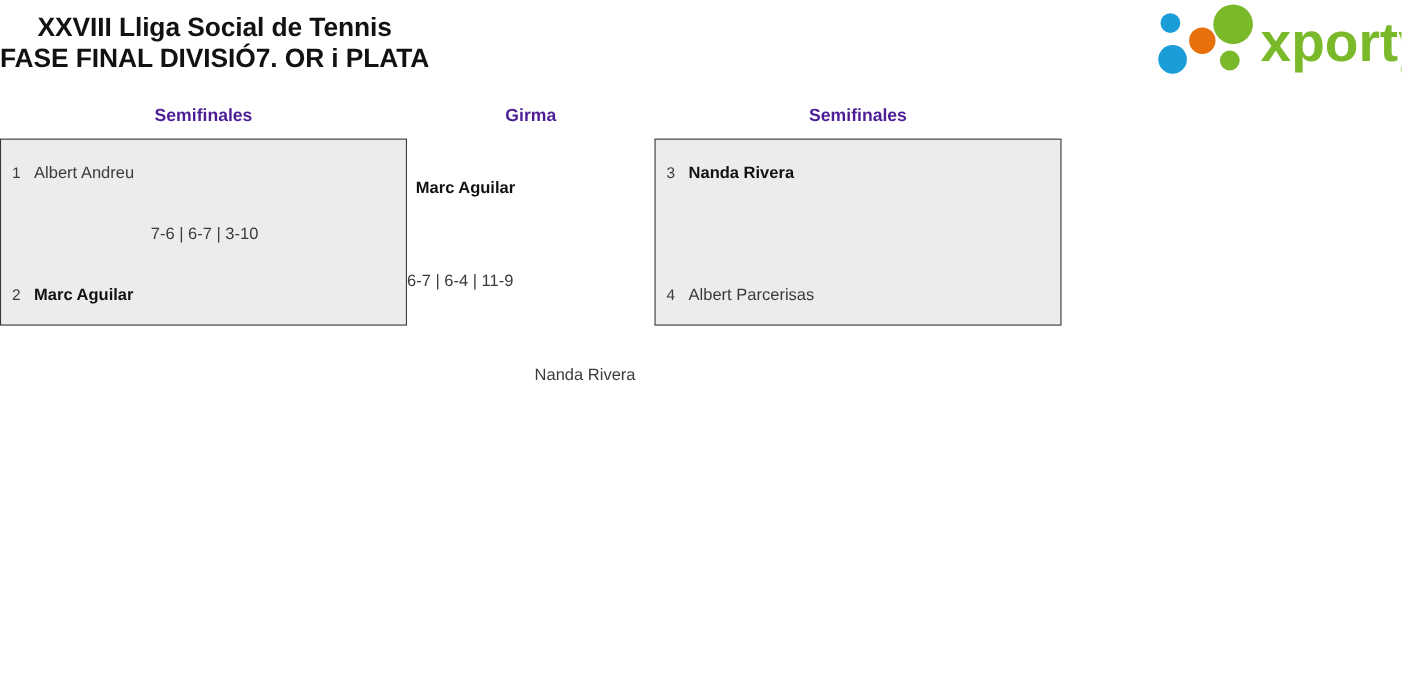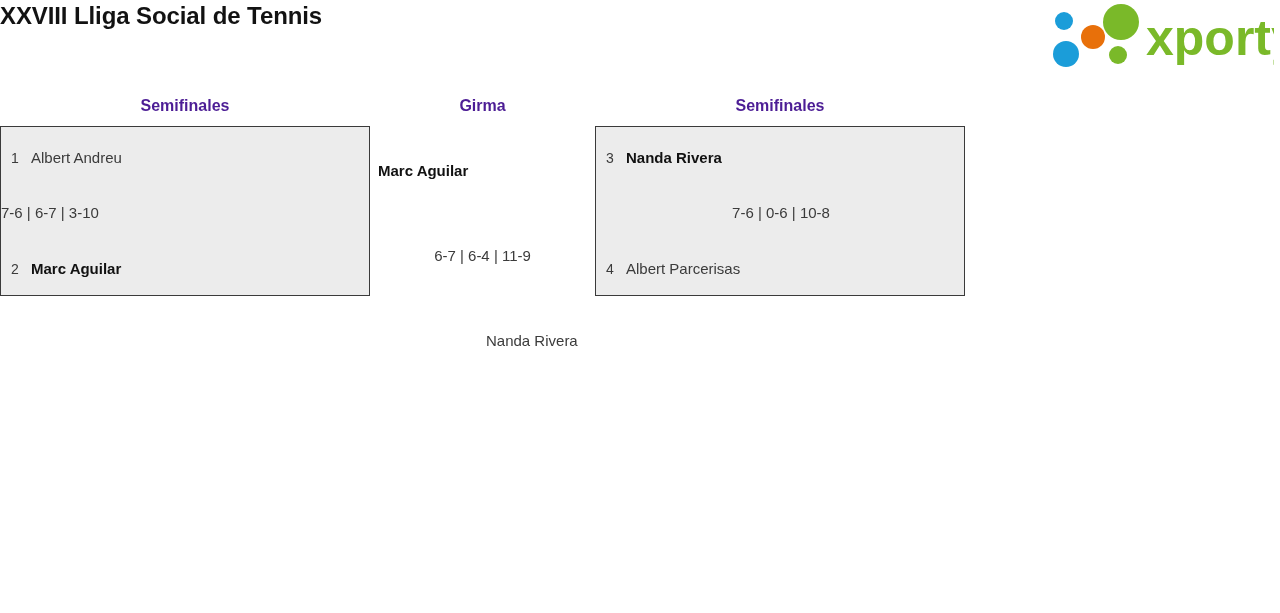--- a/index.html
+++ b/index.html
@@ -21,21 +21,21 @@
   
   .page-header {
     position: absolute;
     left: 0; top: 0;
     width: 1280px;
     height: 88px;
   }
   .title-block {
     position: absolute;
     left: 0;
-    top: 2px;
+    top: 12px;
     line-height: 1.18;
     text-align: center;
   }
   .title-line {
     font-size: 24px;
     font-weight: 700;
     letter-spacing: -0.1px;
     color: #121212;
     white-space: nowrap;
     display: block;
@@ -102,21 +102,21 @@
     font-weight: 700;
     color: #111111;
   }
 
   .match-score {
     position: absolute;
     font-size: 15px;
     color: #3b3b3b;
     white-space: nowrap;
   }
-  #score-sf1 { left: 0px; top: 77px; width: 370px; }
+  #score-sf1 { left: 0px; top: 77px; width: 370px; text-align: center; }
   #score-sf2 { left: 0px; top: 77px; width: 370px; text-align: center; }
 
   
   .final-col {
     position: absolute;
     left: 370px;
     top: 126px;
     width: 225px;
     height: 250px;
   }
@@ -135,33 +135,33 @@
     left: 116px;
     top: 206px;
     font-weight: 400;
     color: #3b3b3b;
   }
   #score-final {
     position: absolute;
     left: 0px;
     top: 121px;
     width: 225px;
-    text-align: center;
     font-size: 15px;
     color: #3b3b3b;
     white-space: nowrap;
   }
 </style>
 </head>
 <body>
 
 <div class="page-header">
 
   <div class="title-block">
     <span class="title-line line1">XXVIII Lliga Social de Tennis</span>
+    <span class="title-line line2">FASE FINAL DIVISIÓ7. OR i PLATA</span>
   </div>
 
   <div class="logo">
     <svg width="232" height="70" viewBox="0 0 232 70" xmlns="http://www.w3.org/2000/svg">
 
       <circle cx="22" cy="19" r="9" fill="#1b9dd9"></circle>
       <circle cx="24" cy="52" r="13" fill="#1b9dd9"></circle>
       <circle cx="51" cy="35" r="12" fill="#e8700a"></circle>
       <circle cx="79" cy="20" r="18" fill="#7ab929"></circle>
       <circle cx="76" cy="53" r="9" fill="#7ab929"></circle>
@@ -204,20 +204,19 @@
 
 </div>
 
 <div class="match-box" id="match-sf2">
 
   <div class="competitor top">
     <span class="seed">3</span>
     <span class="player-name winner">Nanda Rivera</span>
   </div>
 
-  <div class="match-score" id="score-sf2">7-6 | 0-6 | 10-8</div>
 
   <div class="competitor bottom">
     <span class="seed">4</span>
     <span class="player-name">Albert Parcerisas</span>
   </div>
 
 </div>
 
 </body></html>

